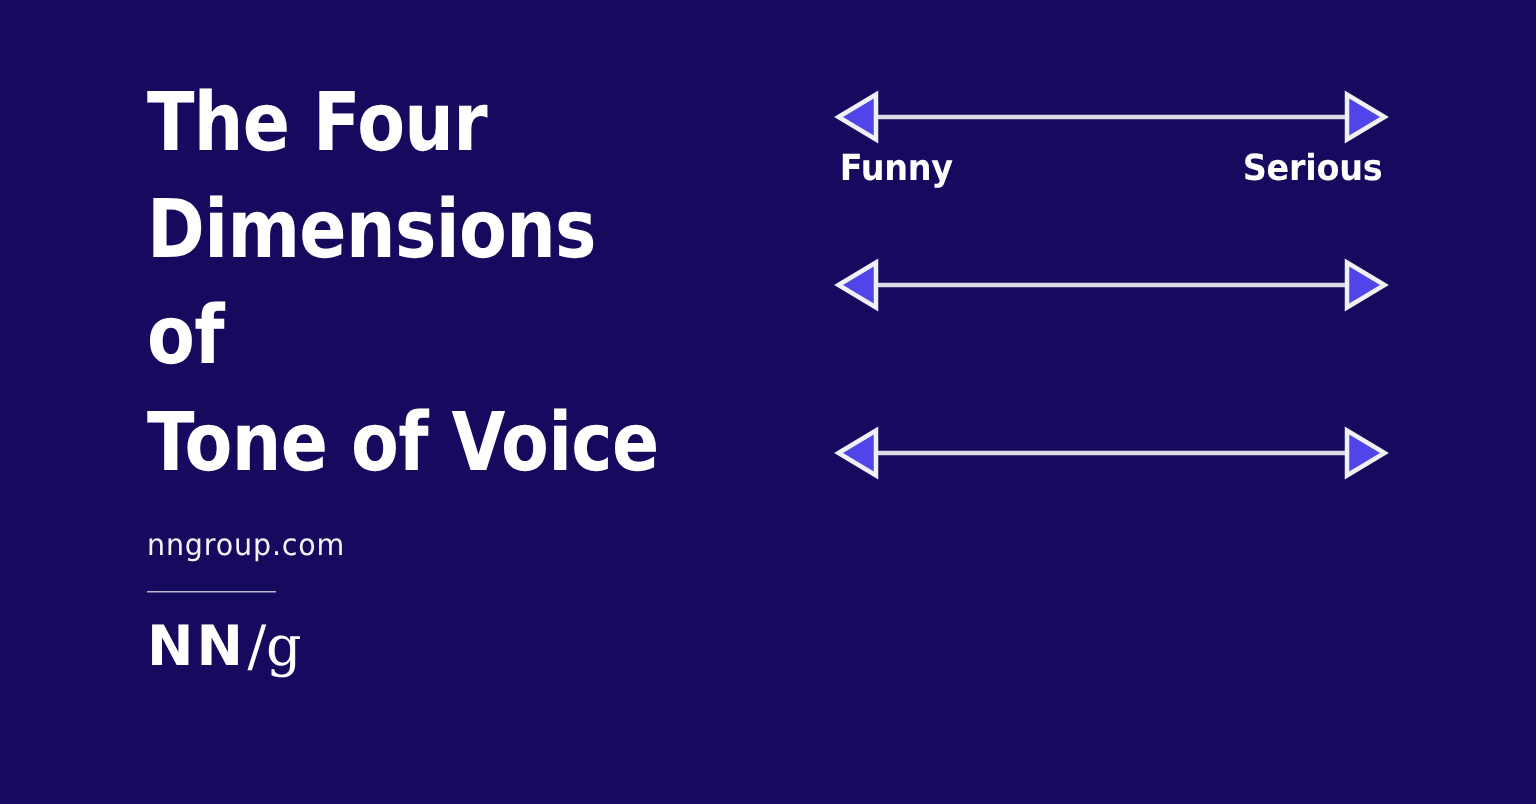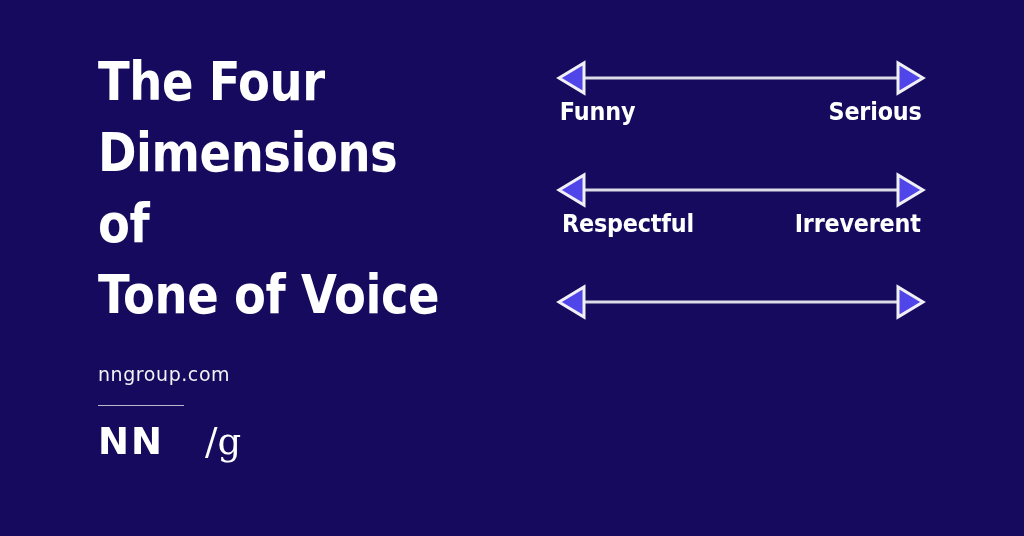--- a/index.html
+++ b/index.html
@@ -38,21 +38,21 @@
     color: #ffffff;
     transform: scaleX(0.86);
     transform-origin: left top;
     white-space: pre-line;
     margin: 0;
   }
 
   .brand {
     position: absolute;
     left: 98px;
-    top: 362px;
+    top: 351px;
     width: 260px;
   }
 
   .brand-url {
     font-family: "DejaVu Sans", sans-serif;
     font-weight: 400;
     font-size: 20px;
     letter-spacing: 0.6px;
     color: #f2f2f7;
     transform: scaleX(0.95);
@@ -65,21 +65,20 @@
     height: 1px;
     background: #b9b9cc;
   }
 
   .brand-logo {
     margin-top: 17px;
     display: flex;
     align-items: center;
     color: #ffffff;
     line-height: 1;
-    gap: 40px;
   }
   .brand-logo .nn {
     font-family: "DejaVu Sans", sans-serif;
     font-weight: bold;
     font-size: 37px;
     letter-spacing: 2px;
   }
   .brand-logo .slash-g {
     font-family: "DejaVu Serif", serif;
     font-weight: 400;
@@ -173,24 +172,20 @@
 
 
     <div class="scale-row">
       <div class="axis">
         <svg viewBox="0 0 368 36" xmlns="http://www.w3.org/2000/svg" aria-hidden="true">
           <line x1="24" y1="18" x2="344" y2="18" stroke="#dcdce6" stroke-width="3"></line>
           <polygon points="2,18 27,3 27,33" fill="#4f45e8" stroke="#f0f0f5" stroke-width="3" stroke-linejoin="miter"></polygon>
           <polygon points="366,18 341,3 341,33" fill="#4f45e8" stroke="#f0f0f5" stroke-width="3" stroke-linejoin="miter"></polygon>
         </svg>
       </div>
-      <div class="labels">
-        <span class="pole left">Respectful</span>
-        <span class="pole right">Irreverent</span>
-      </div>
     </div>
 
     <div class="scale-row">
       <div class="axis">
         <svg viewBox="0 0 368 36" xmlns="http://www.w3.org/2000/svg" aria-hidden="true">
           <line x1="24" y1="18" x2="344" y2="18" stroke="#dcdce6" stroke-width="3"></line>
           <polygon points="2,18 27,3 27,33" fill="#4f45e8" stroke="#f0f0f5" stroke-width="3" stroke-linejoin="miter"></polygon>
           <polygon points="366,18 341,3 341,33" fill="#4f45e8" stroke="#f0f0f5" stroke-width="3" stroke-linejoin="miter"></polygon>
         </svg>
       </div>

